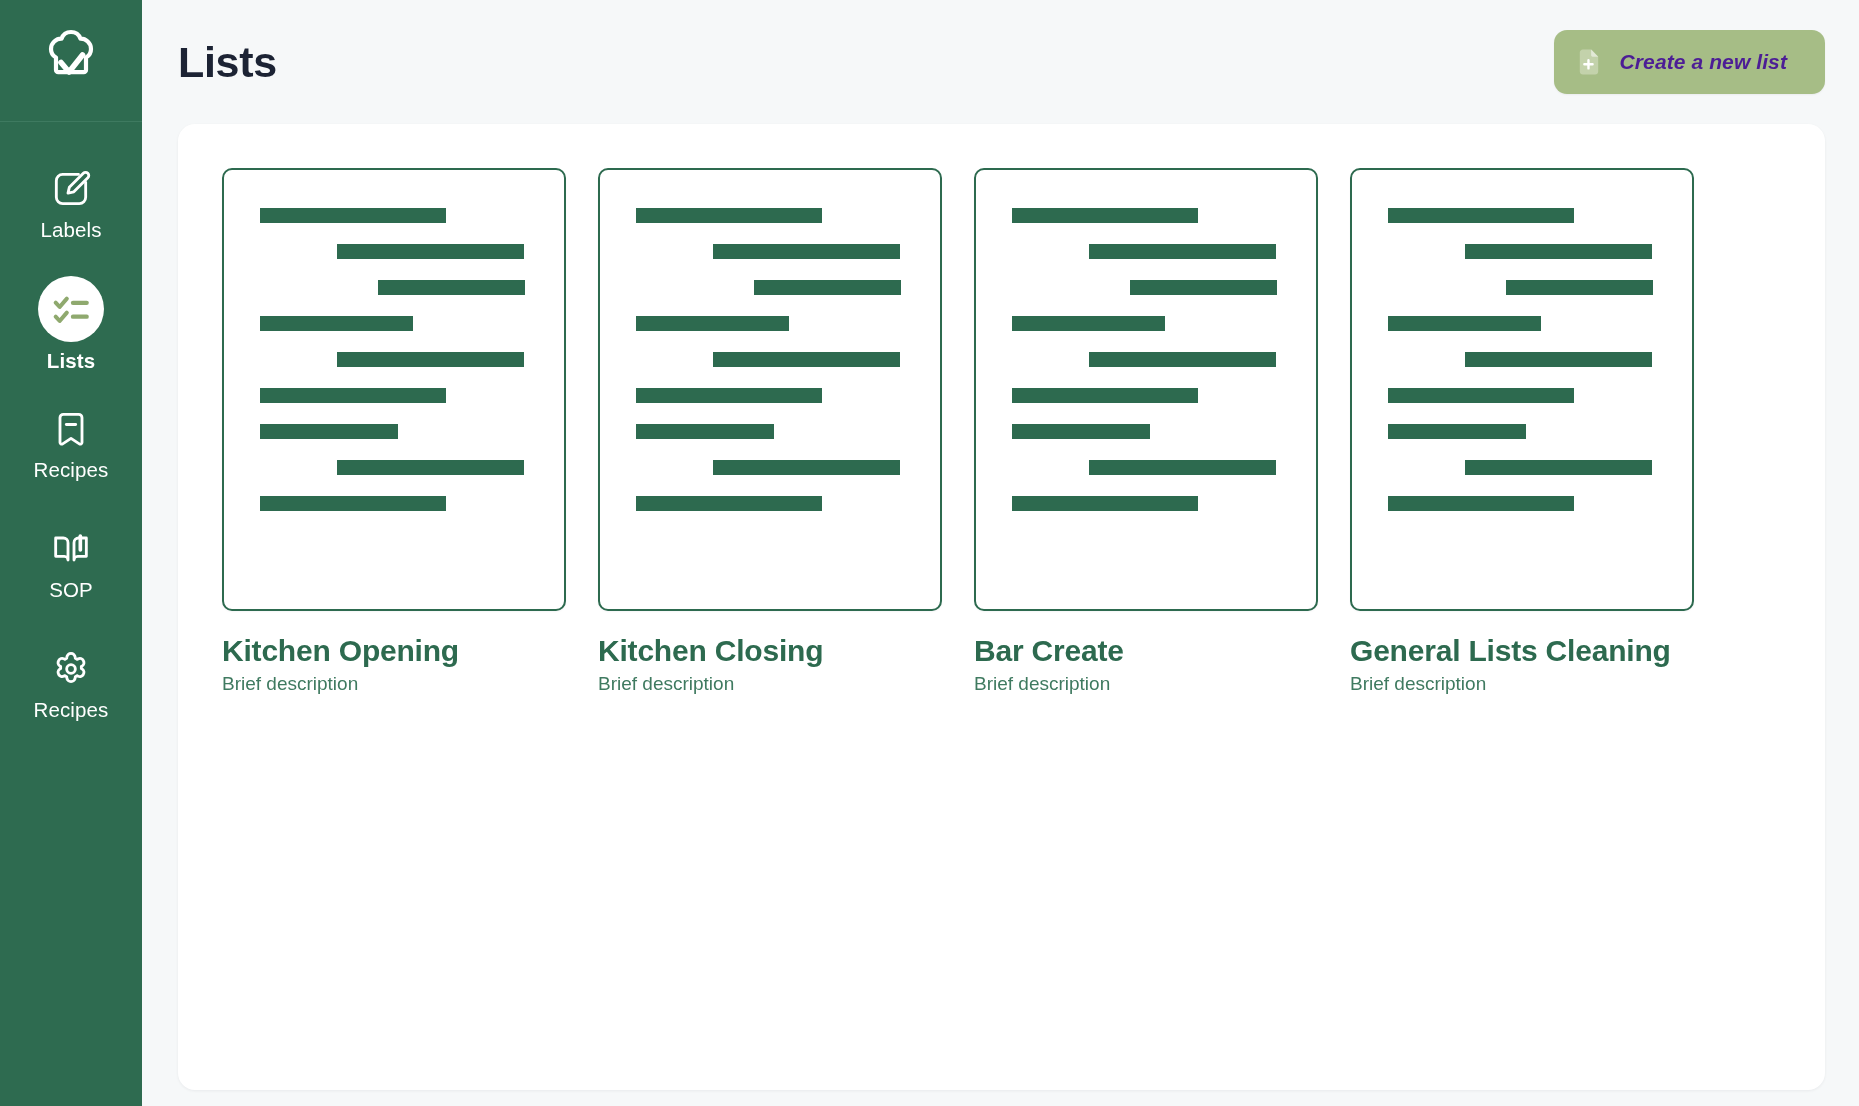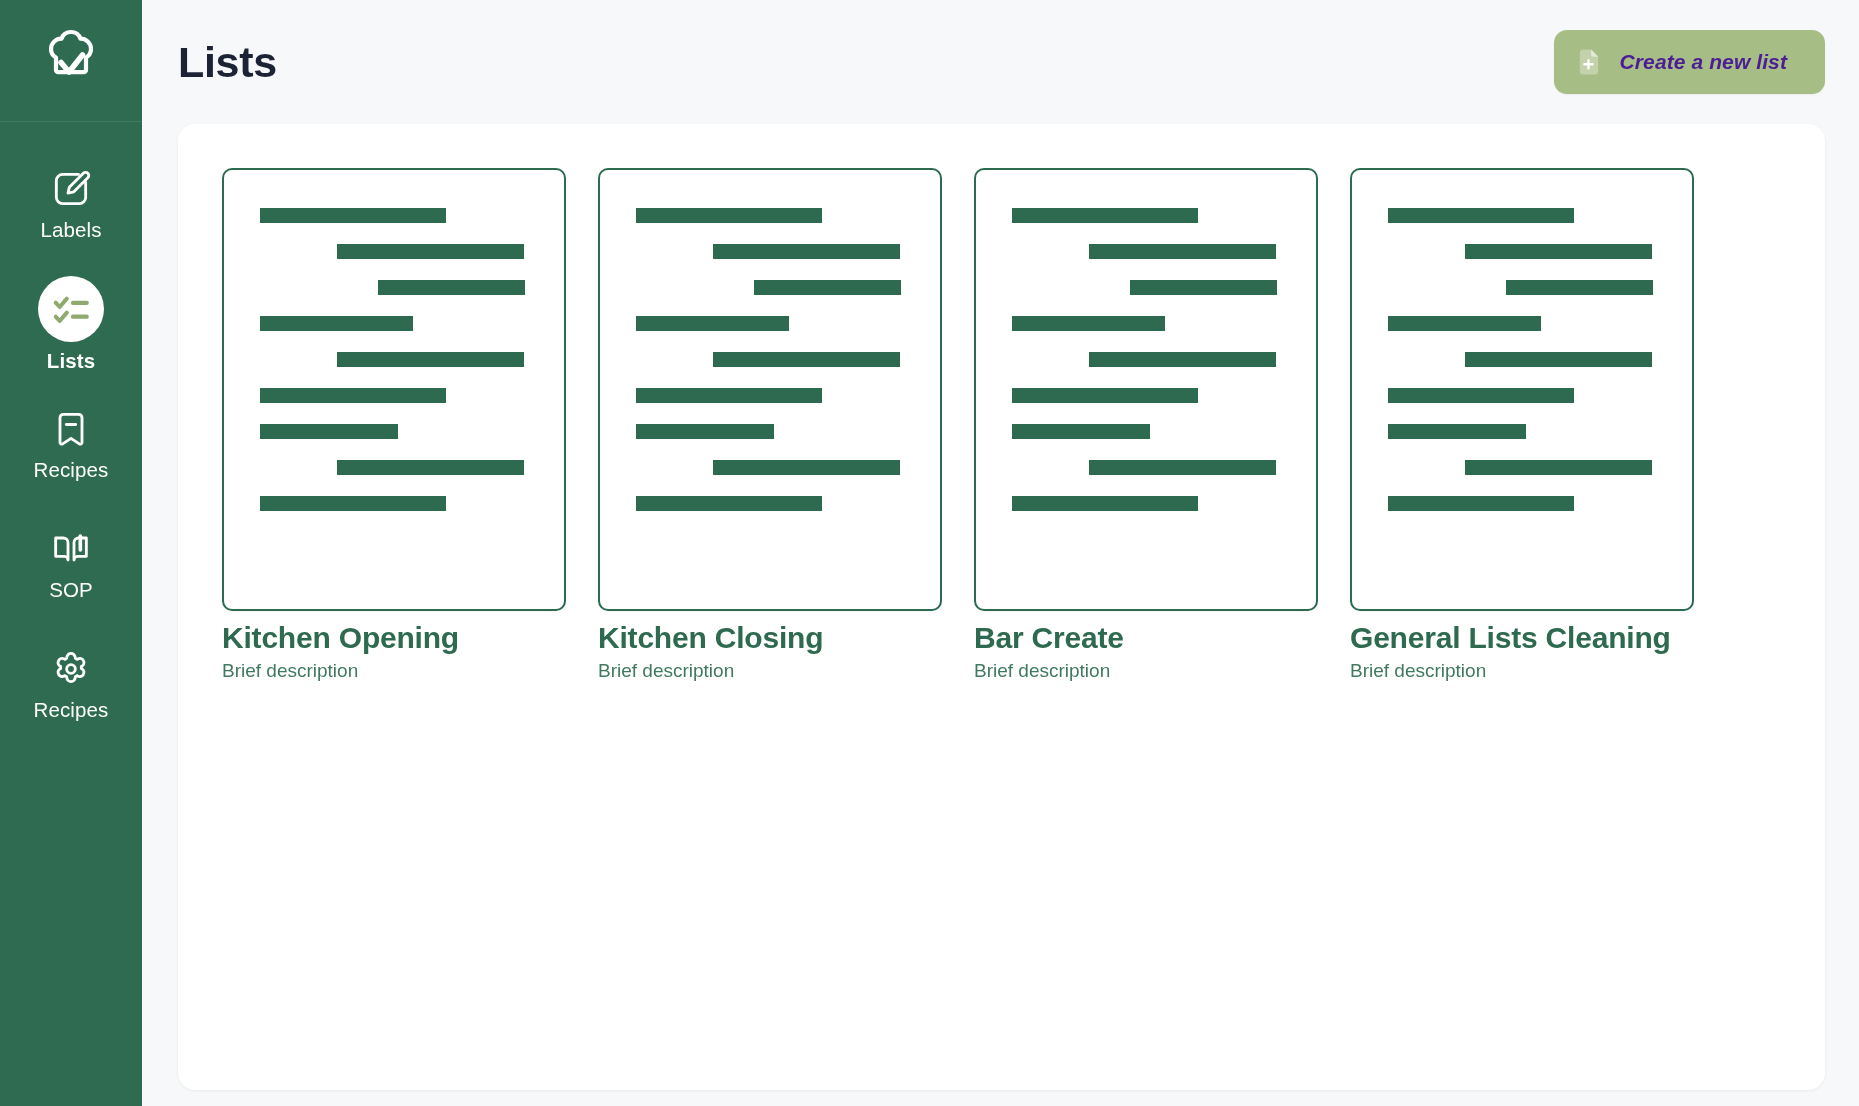--- a/index.html
+++ b/index.html
@@ -117,21 +117,21 @@
     flex-direction:column;
     gap:21px;
     box-shadow:0 1px 2px rgba(16,24,40,0.04);
   }
   .bar-row { height:15px; display:flex; }
   .bar {
     height:15px;
     background:#2d6a4f;
   }
   .card-title {
-    margin-top:10px;
+    margin-top:23px;
     font-size:30px;
     font-weight:bold;
     color:#2d6a4f;
     line-height:1.13;
     letter-spacing:-0.2px;
   }
   .card-desc {
     margin-top:5px;
     font-size:19px;
     color:#3f7a60;

